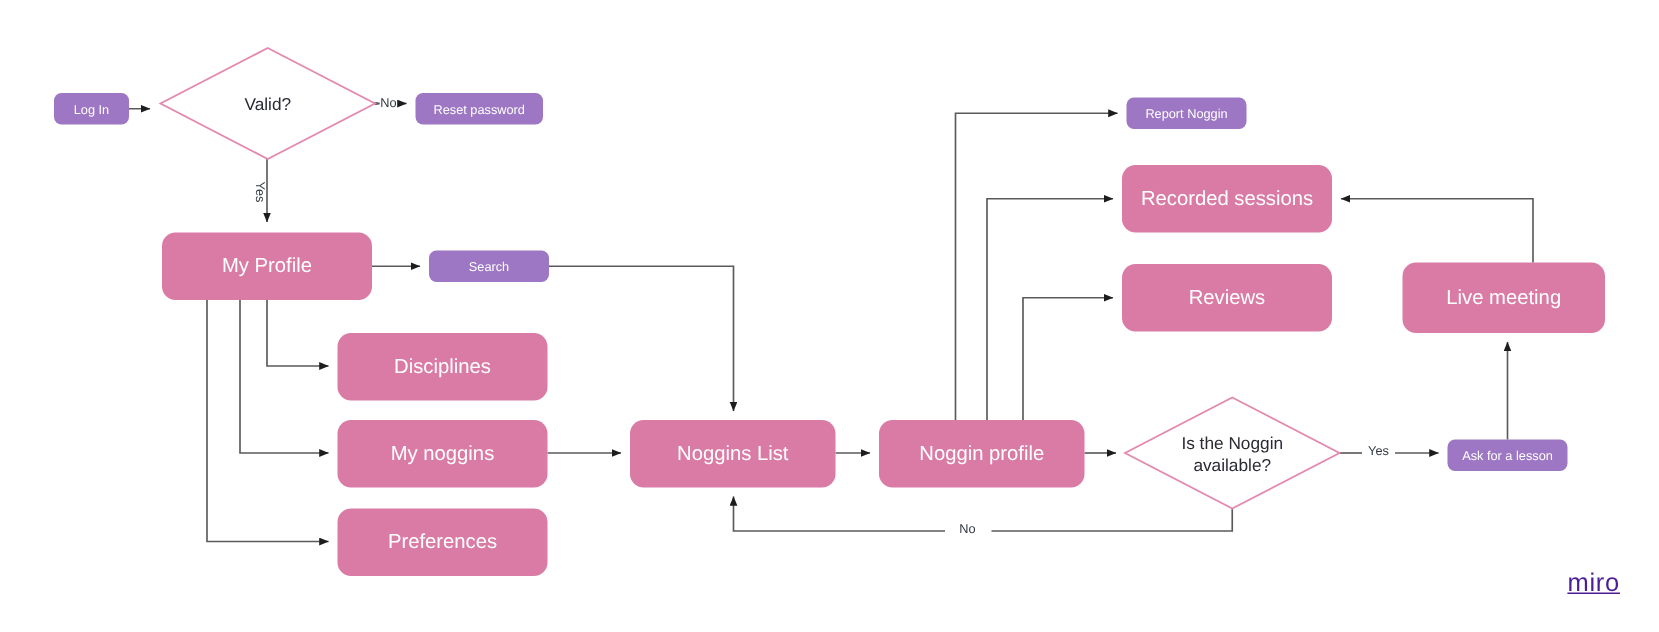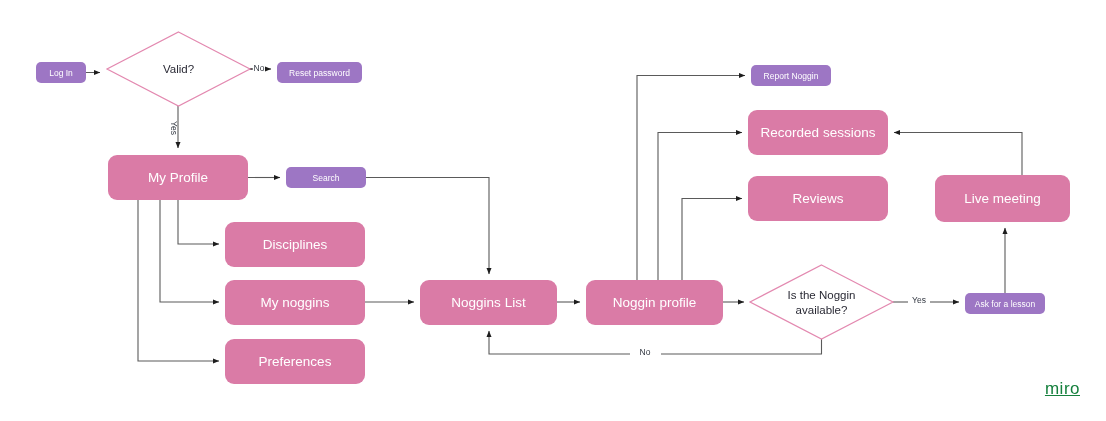--- a/index.html
+++ b/index.html
@@ -49,21 +49,21 @@
   }
   .edge-label.rot {
     writing-mode: vertical-rl;
   }
   #miro-mark {
     position: absolute;
     right: 26px;
     bottom: 22px;
     font-size: 17px;
     letter-spacing: 0.5px;
-    color: #15803d;
+    color: #4c1d95;
     font-family: "Liberation Sans", sans-serif;
     user-select: none;
     text-decoration: underline;
   }
 </style>
 </head>
 <body>
 
 <div id="canvas-wrap">
   <svg id="flow-svg" viewBox="0 0 1106 421">

